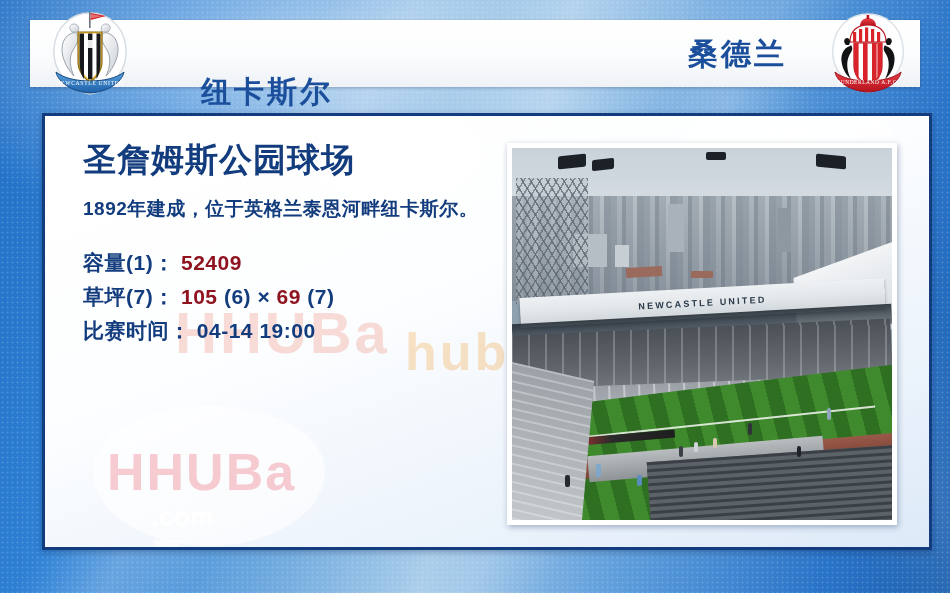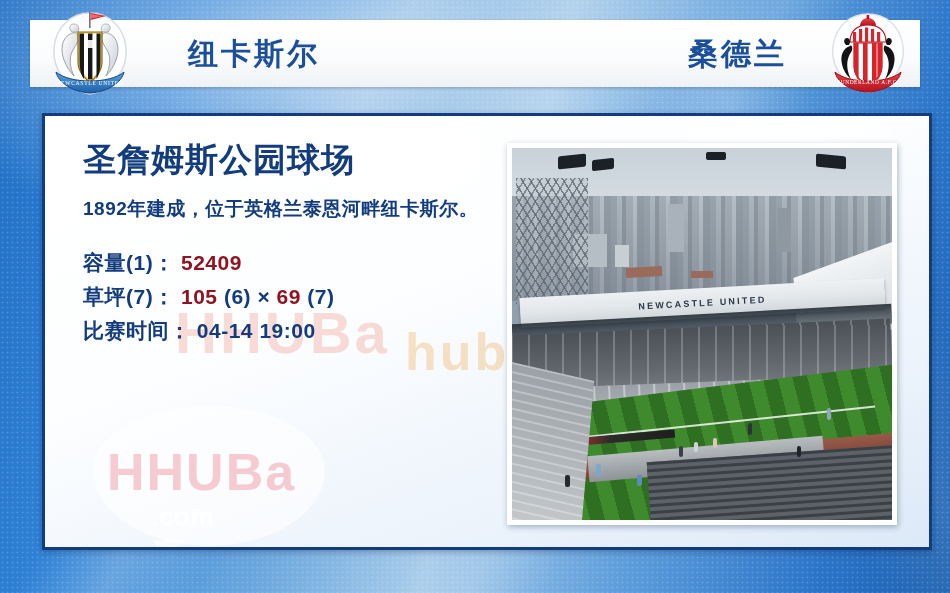--- a/index.html
+++ b/index.html
@@ -44,21 +44,21 @@
     width: 890px; height: 67px;
     background: linear-gradient(to bottom, #ffffff 0%, #fbfcfd 55%, #eef2f6 100%);
     z-index: 5;
     box-shadow: 0 1px 3px rgba(0,20,60,.28);
   }
   .team-name {
     position: absolute; top: 50%; transform: translateY(-50%);
     font-size: 30px; font-weight: bold; color: #1b4f9c;
     letter-spacing: 3px; white-space: nowrap;
   }
-  #home-name { left: 158px; }
+  #home-name { left: 171px; margin-top: 38px; }
   #away-name { right: 133px; }
 
   
   #center-logo {
     position: absolute; left: 405px; top: 0px;
     width: 128px; height: 67px;
     background: linear-gradient(to bottom, #f9a13a 0%, #f58a22 45%, #ec7410 100%);
     display: flex; align-items: center; justify-content: center;
   }
   #center-logo .logo-text {

